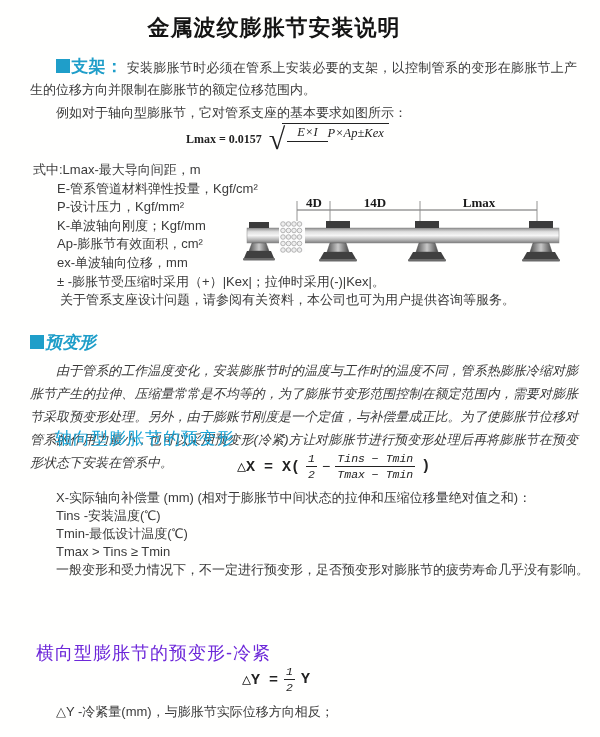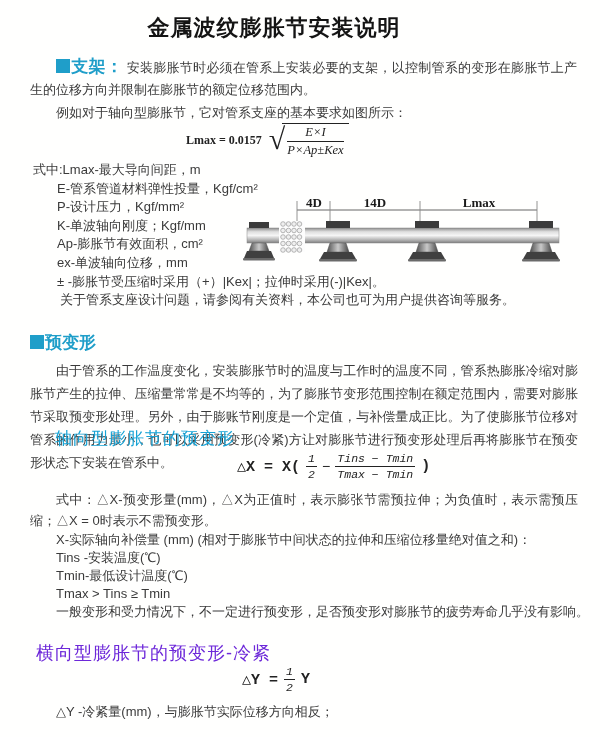--- a/index.html
+++ b/index.html
@@ -18,33 +18,33 @@
   .body-txt{font-size:13px;line-height:22px;text-align:justify;color:#3a3a3a;}
   .ind2{text-indent:2em;margin:0;}
   #support-block{top:56px;left:30px;width:547px;}
   #support-block .p1{margin:0;line-height:21.5px;}
   #support-block .p2{margin:3px 0 0 0;line-height:20px;}
   
   #formula1{top:122px;left:186px;font-family:"Liberation Serif",serif;color:#222;display:flex;align-items:center;}
   .f-bold{font-weight:bold;font-size:12px;margin-right:7px;}
   .sqrt{display:inline-flex;align-items:flex-start;}
   .radical{font-size:30px;line-height:34px;font-weight:bold;}
-  .rfrac{display:inline-flex;flex-direction:column;border-top:1.7px solid #222;margin-left:-3px;margin-top:1px;font-style:italic;font-size:12.5px;padding:1px 5px 0 5px;}
+  .rfrac{display:inline-flex;border-top:1.7px solid #222;margin-left:-3px;margin-top:1px;font-style:italic;font-size:12.5px;padding:1px 5px 0 5px;}
   .rfrac .num{text-align:center;border-bottom:1px solid #222;padding:0 10px 1px 10px;}
   .rfrac .den{text-align:center;padding-top:1px;}
   
   #defs{top:161px;left:33px;font-size:13px;color:#3a3a3a;}
   .def-line{line-height:18.6px;white-space:nowrap;}
   .def-line.sub{padding-left:24px;}
   .def-line.note{padding-left:27px;}
   
   #diagram{top:190px;left:243px;width:352px;height:100px;}
   .dim-label{font-family:"Liberation Serif",serif;font-weight:bold;font-size:13px;fill:#1a1a1a;}
   
-  #preform-block{top:331px;left:30px;width:548px;}
+  #preform-block{top:331px;left:30px;width:548px;font-style:italic;}
   #preform-block .body-txt{margin:5px 0 0 0;line-height:23px;}
   
   #axial-heading{top:427px;left:55px;font-size:17px;color:#16a3d6;letter-spacing:1px;}
   .mformula{font-family:Liberation Mono, monospace;color:#222;display:flex;align-items:center;}
   #formula2{top:452px;left:237px;}
   .m-lhs{font-weight:bold;font-size:15px;margin-right:3px;}
   .m-rhs{font-weight:bold;font-size:15px;margin-left:3px;}
   .sfrac{display:inline-flex;flex-direction:column;font-size:11.5px;font-style:italic;margin:0 3px;}
   .sfrac .n{text-align:center;border-bottom:1px solid #222;padding:0 2px 1px 2px;}
   .sfrac .d{text-align:center;padding-top:1px;}
@@ -190,21 +190,20 @@
     </span>
     <span class="m-op">−</span>
     <span class="sfrac">
       <span class="n">Tins − Tmin</span>
       <span class="d">Tmax − Tmin</span>
     </span>
     <span class="m-rhs">)</span>
   </div>
 
   <div id="axial-text" class="abs">
-    <p class="explain">式中：△X-预变形量(mm)，△X为正值时，表示膨张节需预拉伸；为负值时，表示需预压缩；△X = 0时表示不需预变形。</p>
     <div class="t-line">X-实际轴向补偿量 (mm) (相对于膨胀节中间状态的拉伸和压缩位移量绝对值之和)：</div>
     <div class="t-line">Tins -安装温度(℃)</div>
     <div class="t-line">Tmin-最低设计温度(℃)</div>
     <div class="t-line">Tmax &gt; Tins ≥ Tmin</div>
     <div class="t-note">一般变形和受力情况下，不一定进行预变形，足否预变形对膨胀节的疲劳寿命几乎没有影响。</div>
   </div>
 
   <div id="lateral-heading" class="abs">横向型膨胀节的预变形-冷紧</div>
 
   <div id="formula3" class="abs mformula">

